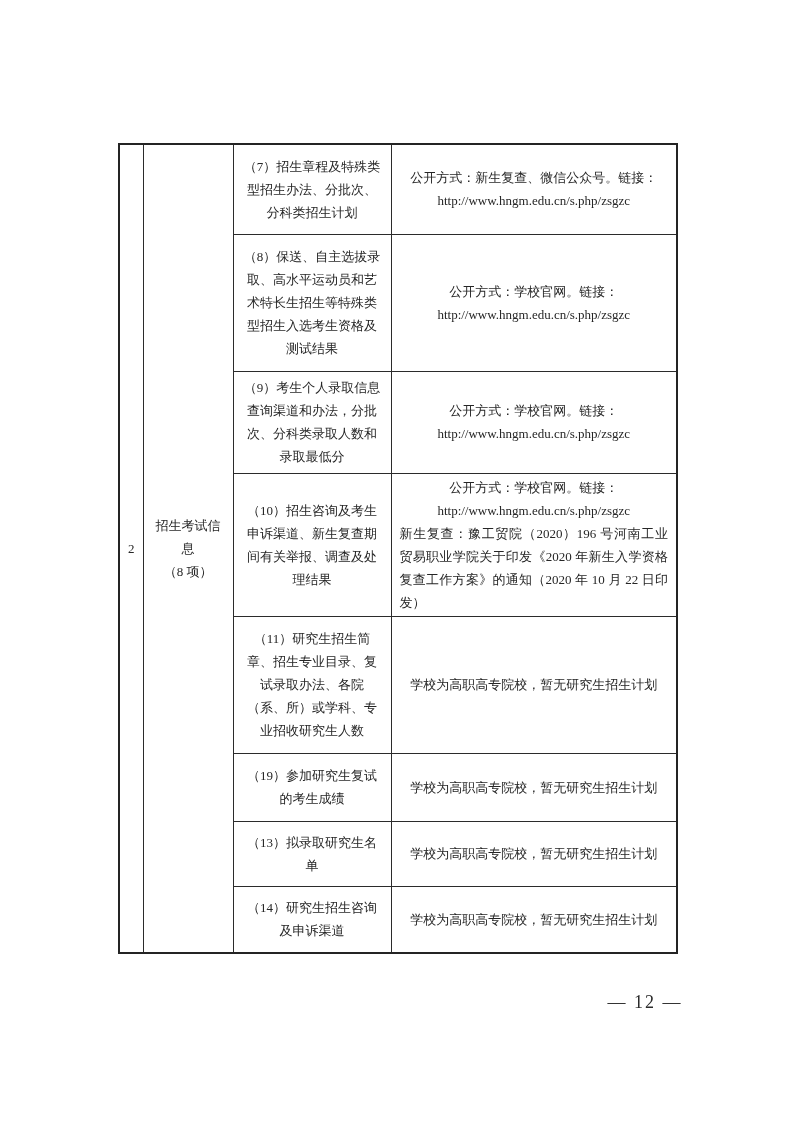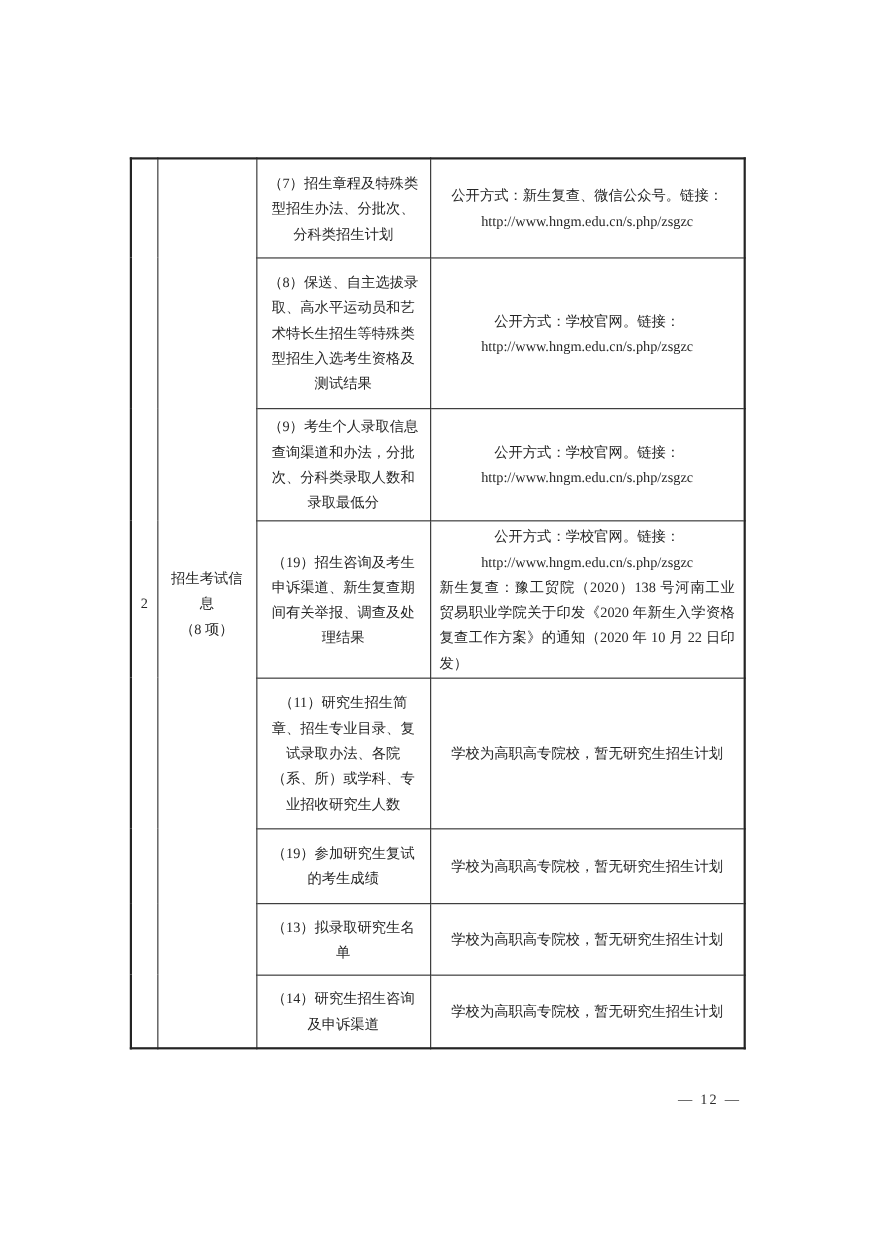--- a/index.html
+++ b/index.html
@@ -66,21 +66,21 @@
   }
   .m-note:empty {
     display: none;
   }
   .footer-pageno {
     position: absolute;
     left: 595px;
     top: 992px;
     width: 100px;
     text-align: center;
-    font-size: 13px;
+    font-size: 18px;
     letter-spacing: 2px;
     color: #2b2b2b;
   }
 </style>
 </head>
 <body>
 
 <div class="page">
 
   <table class="info-table">
@@ -125,26 +125,26 @@
           <div>（9）考生个人录取信息查询渠道和办法，分批次、分科类录取人数和录取最低分</div>
         </td>
         <td class="c-method">
           <div class="m-main">公开方式：学校官网。链接：
 http://www.hngm.edu.cn/s.php/zsgzc</div>
 
         </td>
       </tr>
       <tr style="height:143px">
         <td class="c-item">
-          <div>（19）招生咨询及考生申诉渠道、新生复查期间有关举报、调查及处理结果</div>
+          <div>（10）招生咨询及考生申诉渠道、新生复查期间有关举报、调查及处理结果</div>
         </td>
         <td class="c-method">
           <div class="m-main">公开方式：学校官网。链接：
 http://www.hngm.edu.cn/s.php/zsgzc</div>
-          <div class="m-note">新生复查：豫工贸院（2020）138 号河南工业贸易职业学院关于印发《2020 年新生入学资格复查工作方案》的通知（2020 年 10 月 22 日印发）</div>
+          <div class="m-note">新生复查：豫工贸院（2020）196 号河南工业贸易职业学院关于印发《2020 年新生入学资格复查工作方案》的通知（2020 年 10 月 22 日印发）</div>
         </td>
       </tr>
       <tr style="height:137px">
         <td class="c-item">
           <div>（11）研究生招生简章、招生专业目录、复试录取办法、各院（系、所）或学科、专业招收研究生人数</div>
         </td>
         <td class="c-method">
           <div class="m-main">学校为高职高专院校，暂无研究生招生计划</div>
 
         </td>

